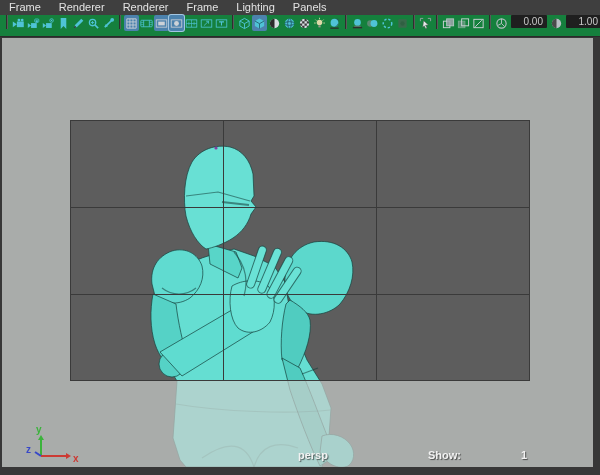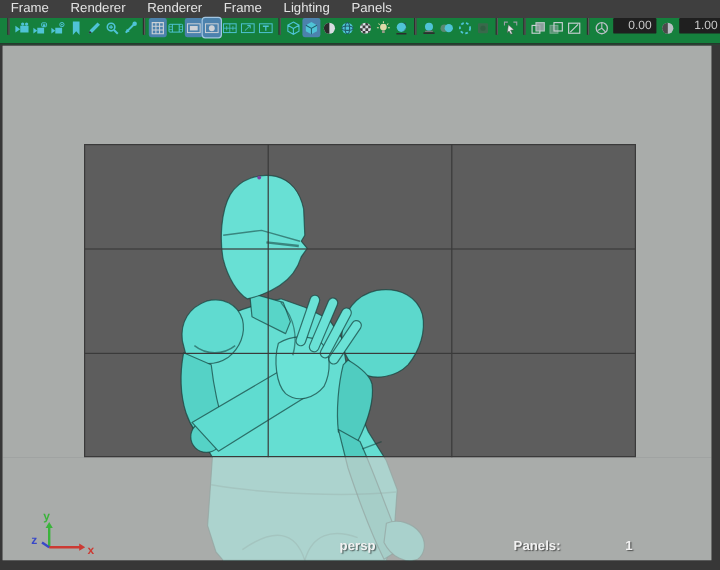--- a/index.html
+++ b/index.html
@@ -38,21 +38,21 @@
   .m-bottom{left:0;top:343px;width:591px;height:86px;}
   .gateframe{position:absolute;left:68px;top:82px;width:460px;height:261px;
     border:1px solid #3a3a3a;box-sizing:border-box;z-index:3;}
   .gline{position:absolute;background:#3a3a3a;z-index:3;}
   .gv1{left:221px;top:82px;width:1px;height:261px;}
   .gv2{left:374px;top:82px;width:1px;height:261px;}
   .gh1{left:68px;top:169px;width:460px;height:1px;}
   .gh2{left:68px;top:256px;width:460px;height:1px;}
   .vp-label{position:absolute;z-index:4;color:#f2f2f2;font-size:11px;font-weight:bold;
     text-shadow:1px 1px 1px rgba(0,0,0,0.55);white-space:nowrap;}
-  .lbl-persp{left:281px;top:411px;}
+  .lbl-persp{left:296px;top:411px;}
   .lbl-frame{left:426px;top:411px;}
   .lbl-frameval{left:519px;top:411px;}
   .axis-gizmo{position:absolute;left:12px;top:384px;z-index:4;}
 </style>
 </head>
 <body>
 
 <div class="window">
 
   <div class="menubar">
@@ -343,21 +343,21 @@
     <div class="maskrect m-right"></div>
     <div class="maskrect m-bottom"></div>
 
     <div class="gateframe"></div>
     <div class="gline gv1"></div>
     <div class="gline gv2"></div>
     <div class="gline gh1"></div>
     <div class="gline gh2"></div>
 
     <div class="vp-label lbl-persp">persp</div>
-    <div class="vp-label lbl-frame">Panels:</div>
+    <div class="vp-label lbl-frame">Show:</div>
     <div class="vp-label lbl-frameval">1</div>
 
     <svg class="axis-gizmo" width="72" height="44" viewBox="0 0 72 44">
       <path d="M27,34 L27,17" stroke="#3bb33b" stroke-width="2"></path>
       <path d="M27,13 l-3,5 h6 z" fill="#3bb33b"></path>
       <path d="M27,34 L53,34" stroke="#cc3a33" stroke-width="2"></path>
       <path d="M57,34 l-5,-3 v6 z" fill="#cc3a33"></path>
       <path d="M27,34 L21,30" stroke="#3848c8" stroke-width="2"></path>
       <text x="22" y="11" font-size="10" font-weight="bold" fill="#3bb33b">y</text>
       <text x="59" y="40" font-size="10" font-weight="bold" fill="#cc3a33">x</text>

